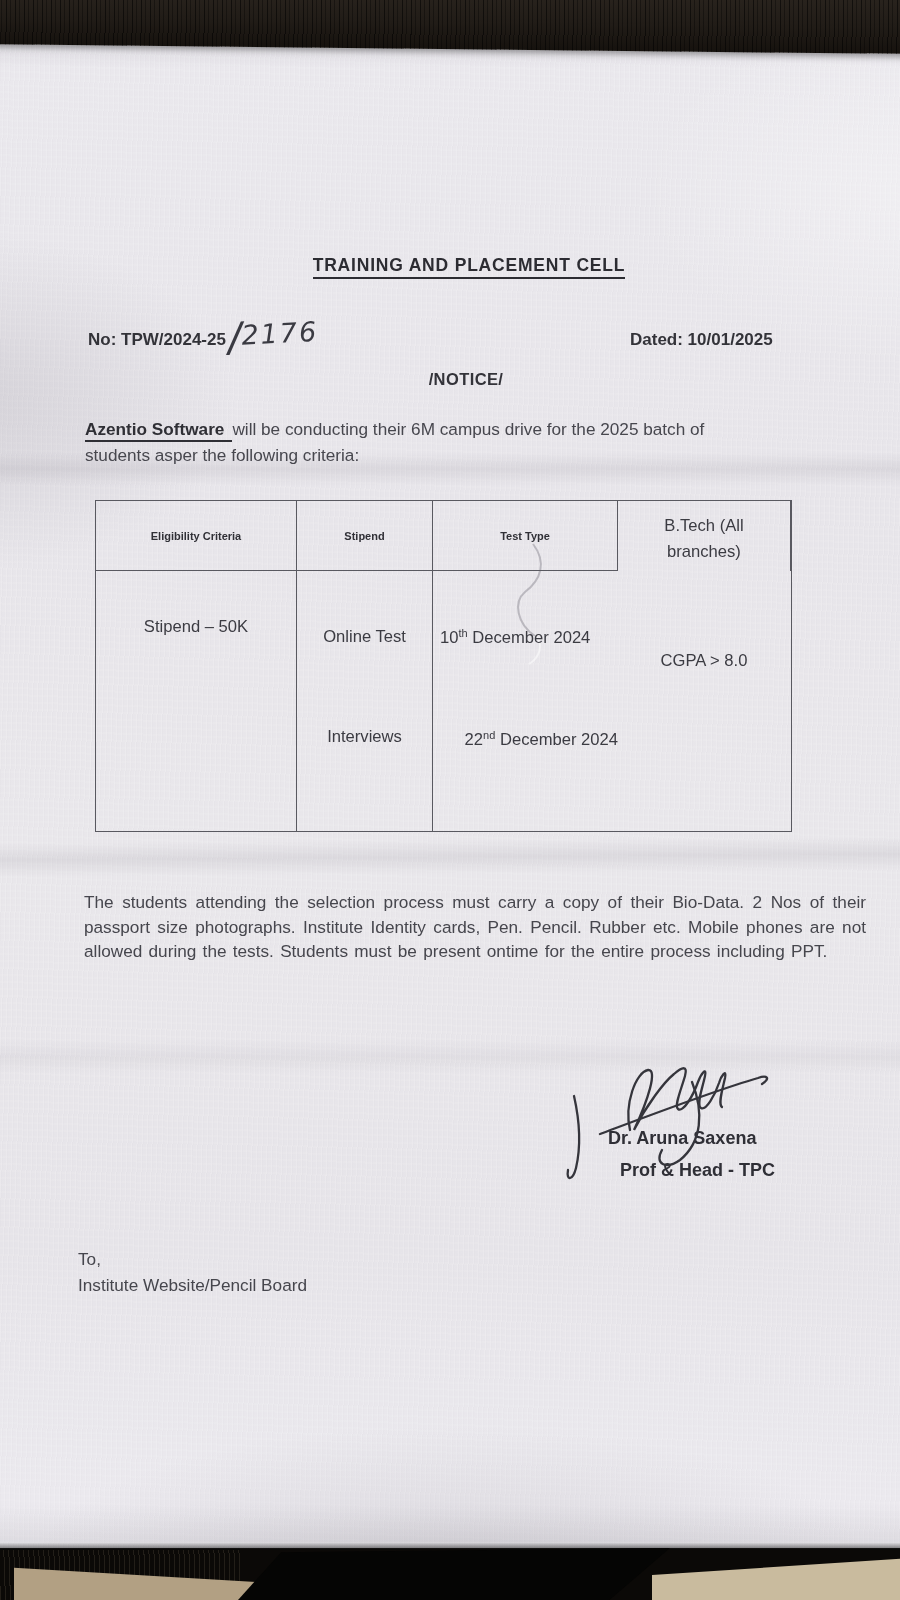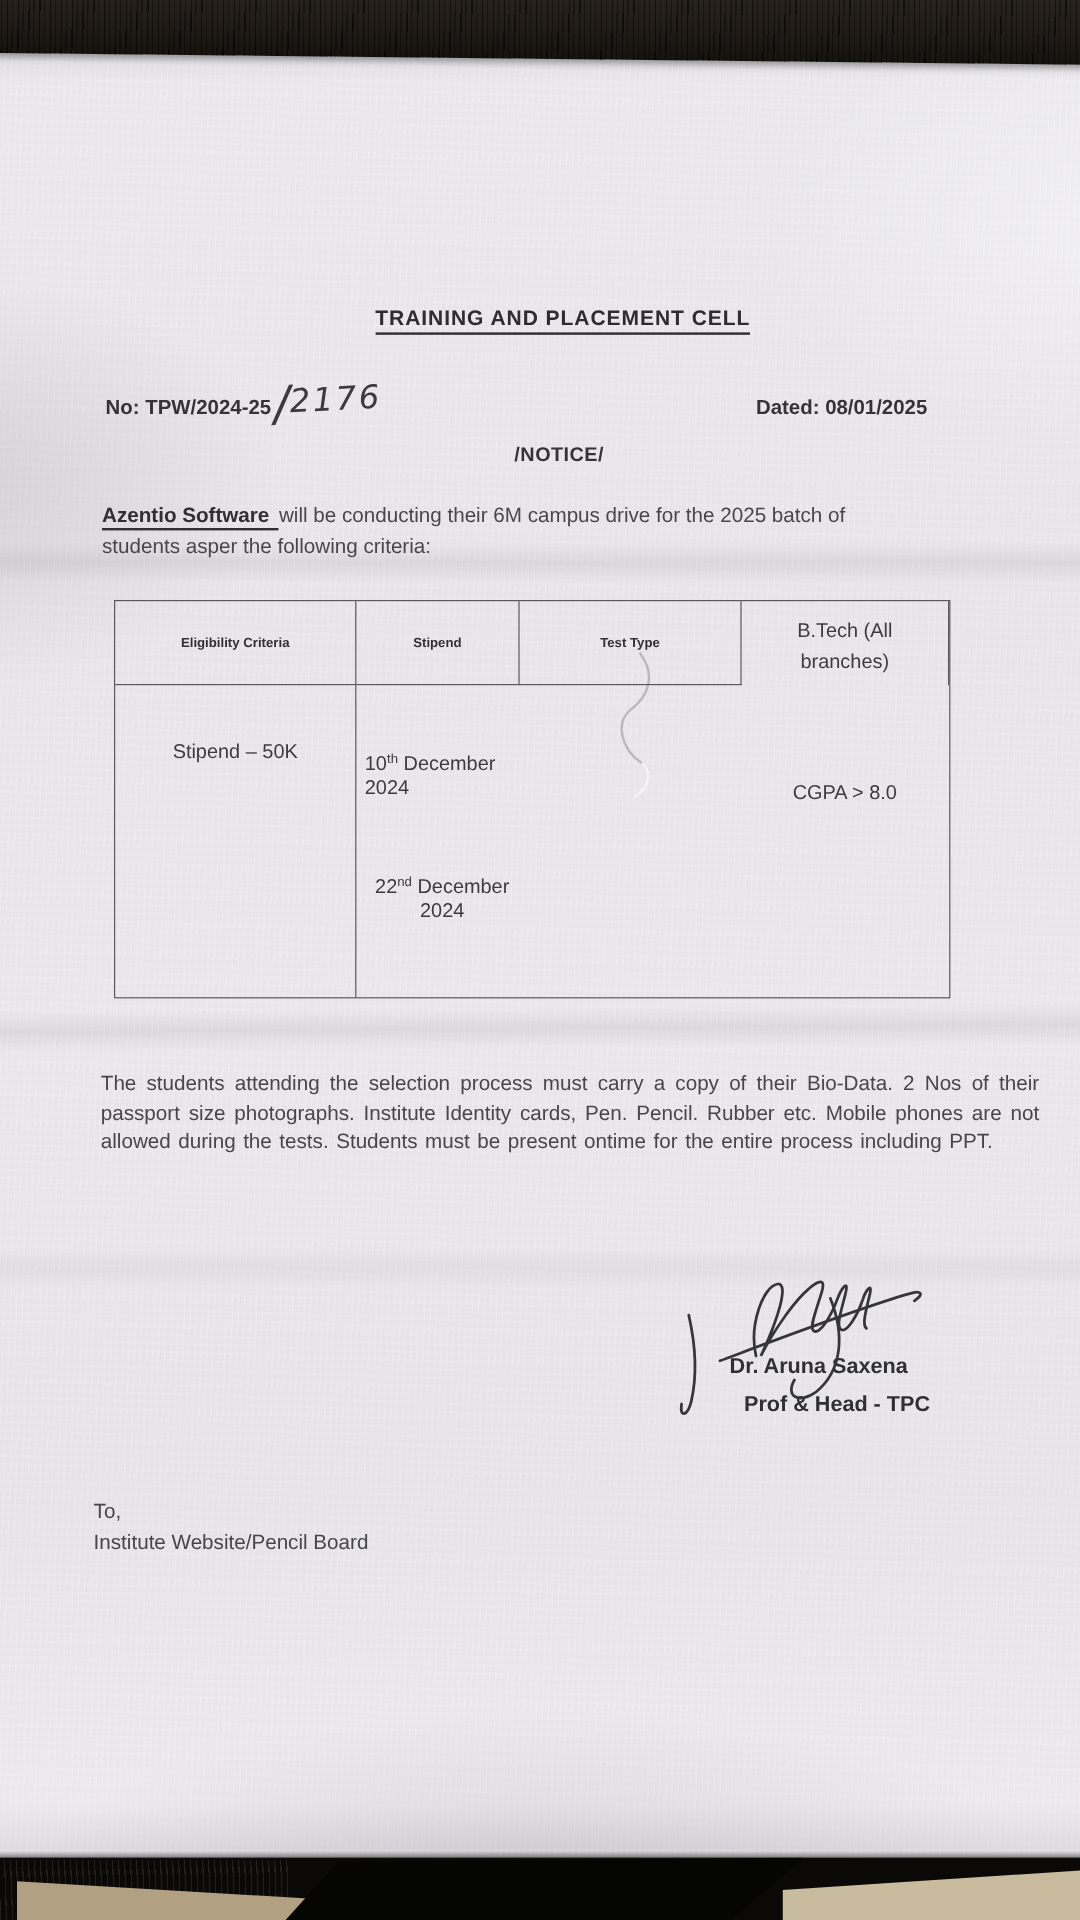--- a/index.html
+++ b/index.html
@@ -88,21 +88,21 @@
   .ntable .hcell:nth-child(4){border-right:none;}
   .ntable .bcell{border-right:1.4px solid #595960;position:relative;font-size:16.6px;}
   .ntable .bcell.last{border-right:none;}
   .bitem{position:absolute;left:0;width:100%;text-align:center;}
   .c1a{top:12px;left:10%;width:80%;line-height:26px;}
   .c1b{top:150px;}
   .c2a{top:46px;}
   .ctc{top:100px;font-family:"Liberation Serif",serif;font-size:17.5px;line-height:32px;color:#42424a;}
   .c3a{top:56px;} .c3b{top:156px;}
   .c4a{top:56px;text-align:left;padding-left:7px;width:calc(100% - 7px);}
-  .c4b{top:158px;text-align:center;padding-left:7px;width:calc(100% - 7px);}
+  .c4b{top:158px;text-align:right;padding-left:7px;width:calc(100% - 7px);}
   sup{font-size:11px;vertical-align:6px;}
   
   .bodypara{
     left:84px;top:890px;width:782px;font-size:17.2px;line-height:24.6px;
     color:#46464d;text-align:justify;word-spacing:1.5px;
   }
   
   .sig-svg{left:552px;top:1038px;z-index:4;}
   .sign-name{left:608px;top:1128px;font-size:18px;font-weight:bold;color:#2f2f36;}
   .sign-title{left:620px;top:1160px;font-size:18px;font-weight:bold;color:#2f2f36;}
@@ -119,39 +119,43 @@
 
 <svg class="wrinkle-svg" style="left:495px;top:540px;" width="70" height="130" viewBox="0 0 70 130">
   <path d="M38,4 C52,22 46,40 30,52 C18,62 22,84 40,96" fill="none" stroke="rgba(100,96,108,.35)" stroke-width="2"></path>
   <path d="M40,96 C50,104 44,118 34,124" fill="none" stroke="rgba(255,255,255,.5)" stroke-width="2"></path>
 </svg>
 
 <div class="abs doc-title"><span class="u">TRAINING AND PLACEMENT CELL</span></div>
 
 <div class="abs ref-line">No: TPW/2024-25</div>
 <div class="abs ref-hand"><span class="slash">/</span><span>2176</span></div>
-<div class="abs dated-line">Dated: 08/01/2025</div>
+<div class="abs dated-line">Dated: 10/01/2025</div>
 
 <div class="abs notice-head">/NOTICE/</div>
 
 <div class="abs intro">
   <span class="brand">Azentio Software</span><span>will be conducting their 6M campus drive for the 2025 batch of students asper the following criteria:</span>
 </div>
 
 <div class="abs ntable">
   <div class="hcell">Eligibility Criteria</div>
   <div class="hcell">Stipend</div>
   <div class="hcell">Test Type</div>
 
   <div class="bcell">
     <div class="bitem c1a">B.Tech (All branches)</div>
     <div class="bitem c1b">CGPA &gt; 8.0</div>
   </div>
   <div class="bcell">
     <div class="bitem c2a">Stipend – 50K</div>
+  </div>
+  <div class="bcell">
+    <div class="bitem c3a">Online Test</div>
+    <div class="bitem c3b">Interviews</div>
   </div>
   <div class="bcell last">
     <div class="bitem c4a"><span>10</span><sup>th</sup><span> December 2024</span></div>
     <div class="bitem c4b"><span>22</span><sup>nd</sup><span> December 2024</span></div>
   </div>
 </div>
 
 <div class="abs bodypara">The students attending the selection process must carry a copy of their Bio-Data. 2 Nos of their passport size photographs. Institute Identity cards, Pen. Pencil. Rubber etc. Mobile phones are not allowed during the tests. Students must be present ontime for the entire process including PPT.</div>
 
 <svg class="abs sig-svg" width="235" height="150" viewBox="0 0 235 150">

